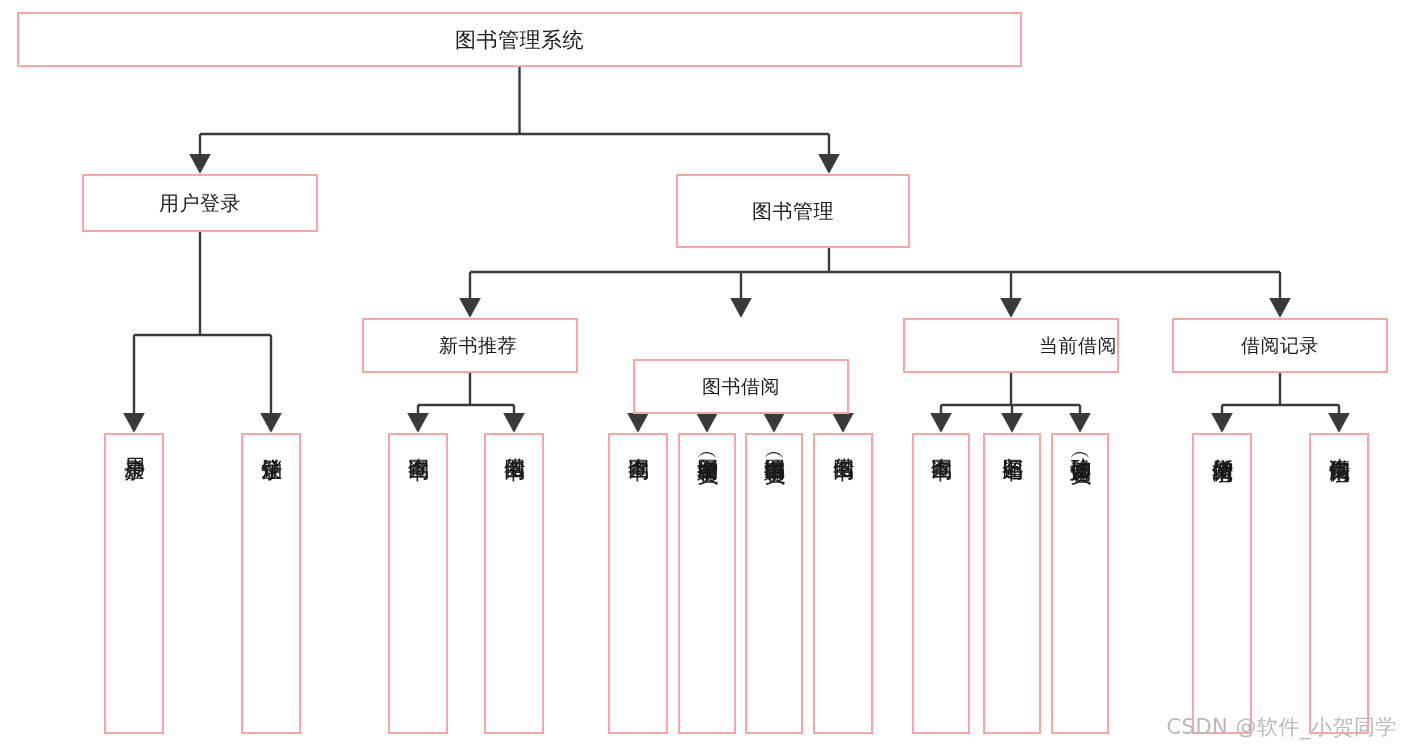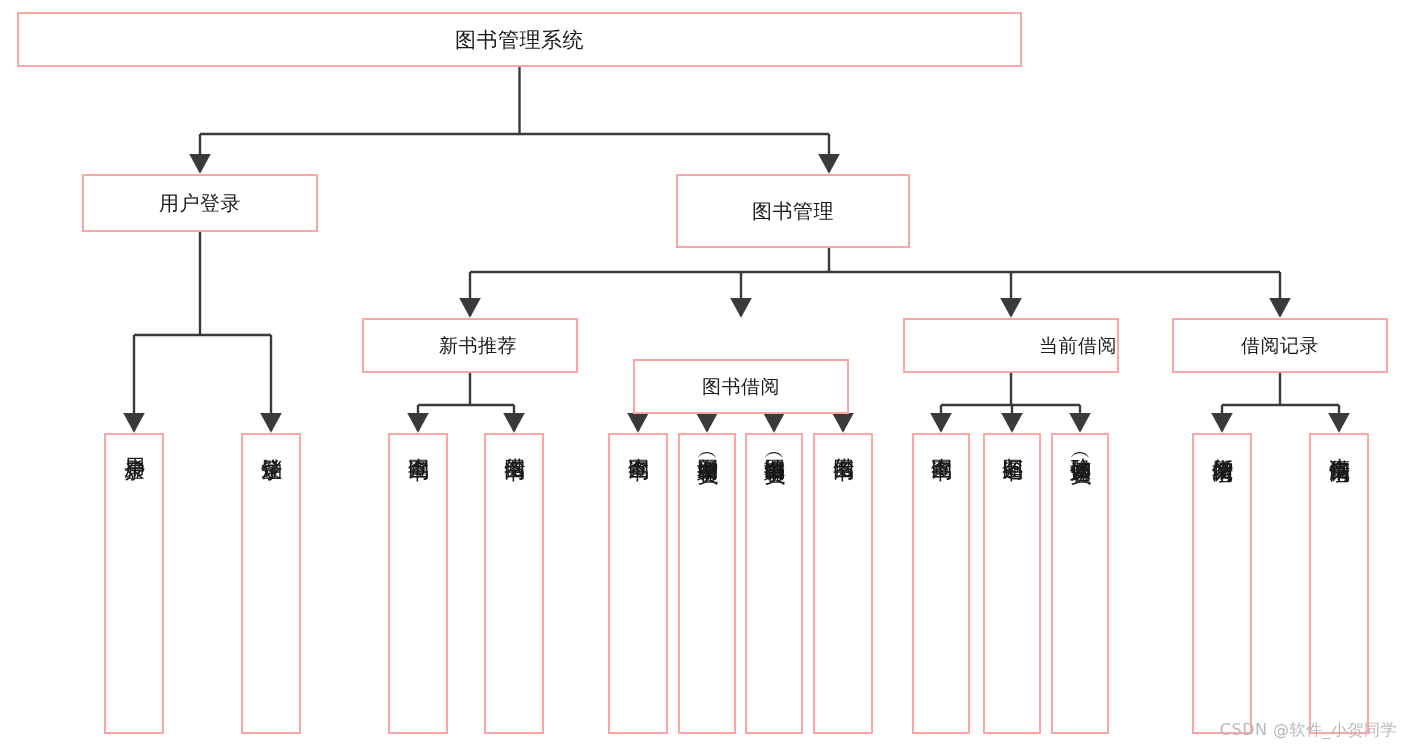--- a/index.html
+++ b/index.html
@@ -52,21 +52,21 @@
     writing-mode: vertical-rl;
     text-orientation: upright;
     line-height: 1.02;
     letter-spacing: 1px;
     white-space: nowrap;
   }
   .watermark {
     position: absolute;
     right: 8px;
     bottom: 6px;
-    font-size: 16px;
+    font-size: 21px;
     color: #b9b9b9;
     white-space: nowrap;
     letter-spacing: 0.5px;
   }
 </style>
 </head>
 <body>
 
 <div id="canvas">
 

